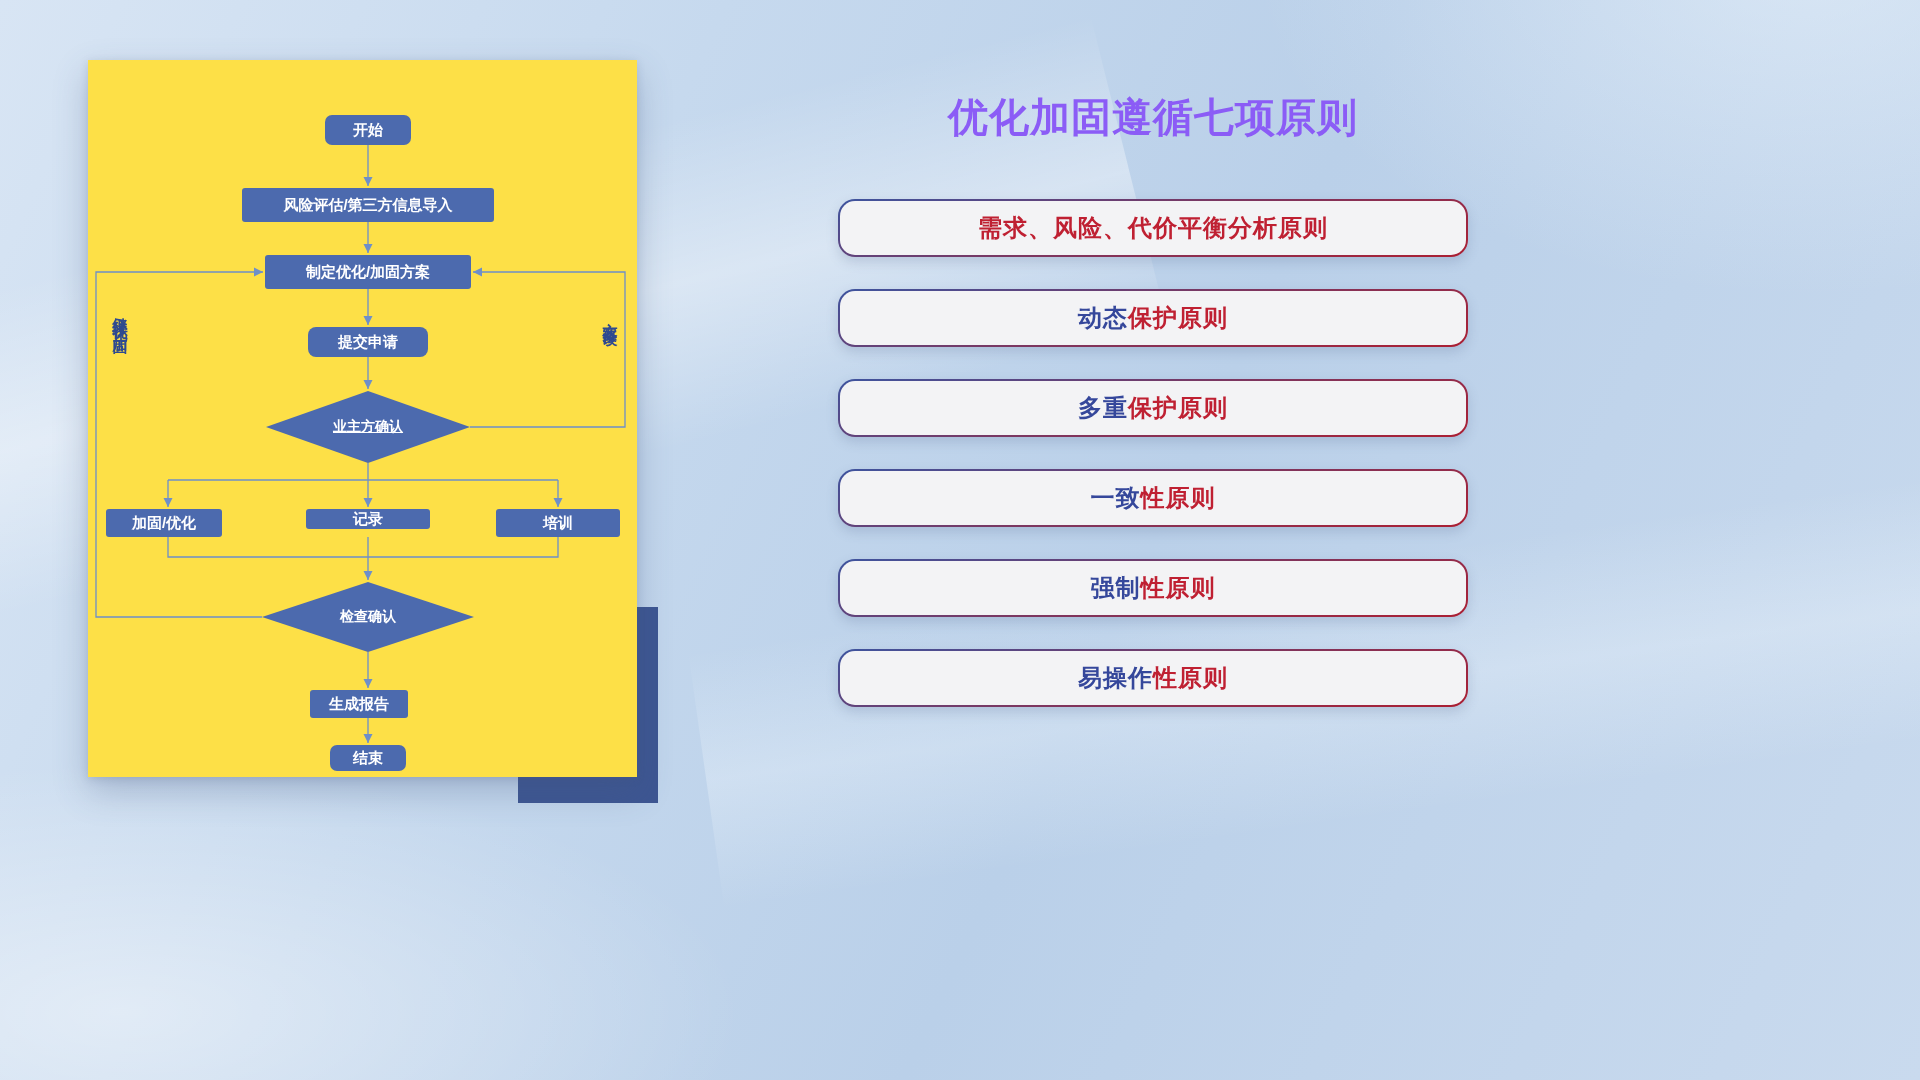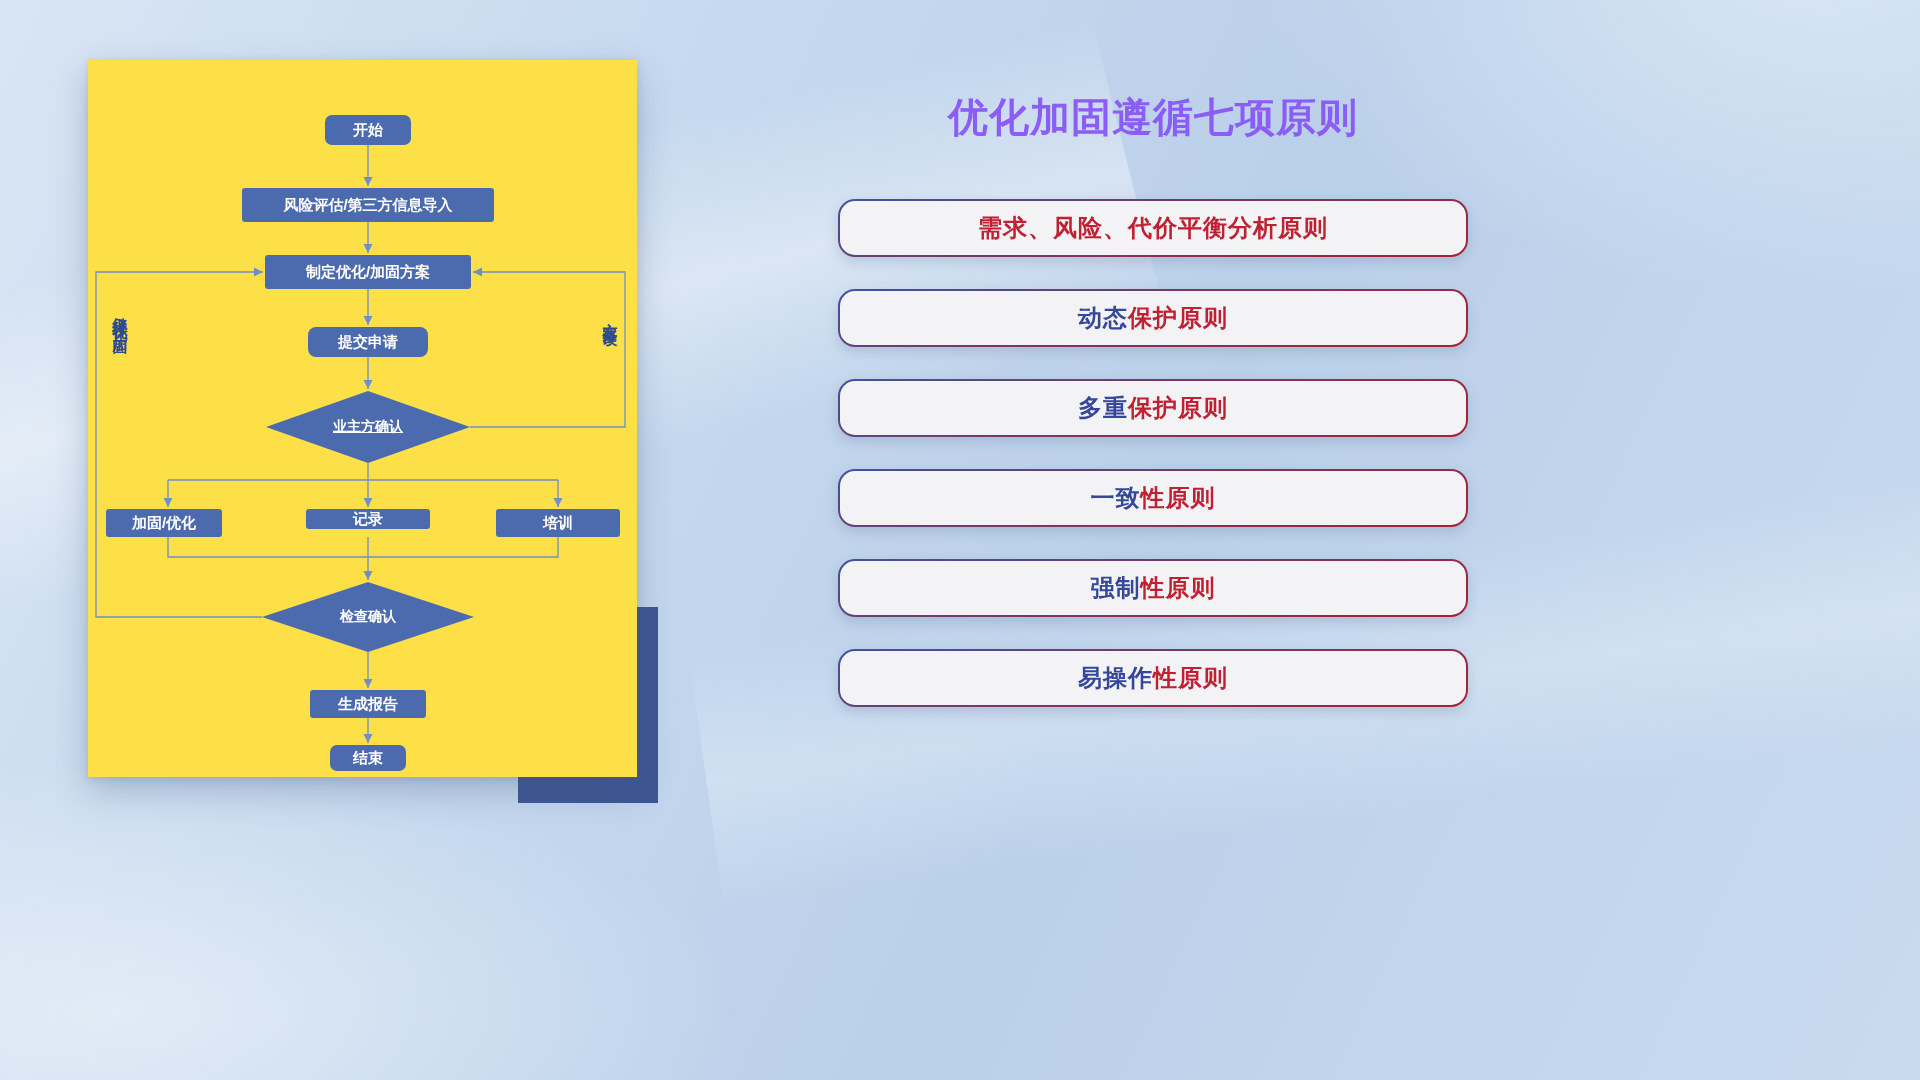--- a/index.html
+++ b/index.html
@@ -102,21 +102,21 @@
   <div class="diamond" style="left:178px;top:331px;width:204px;height:72px;text-decoration:underline;">业主方确认</div>
 
   <div class="fnode" style="left:18px;top:449px;width:116px;height:28px;">加固/优化</div>
 
   <div class="fnode" style="left:218px;top:449px;width:124px;height:20px;">记录</div>
 
   <div class="fnode" style="left:408px;top:449px;width:124px;height:28px;">培训</div>
 
   <div class="diamond" style="left:174px;top:522px;width:212px;height:70px;">检查确认</div>
 
-  <div class="fnode" style="left:222px;top:630px;width:116px;height:28px;">生成报告</div>
+  <div class="fnode" style="left:222px;top:630px;width:98px;height:28px;">生成报告</div>
 
   <div class="fnode rounded" style="left:242px;top:685px;width:76px;height:26px;">结束</div>
 
   <div class="vlabel" style="left:22px;top:246px;">继续优化/加固</div>
 
   <div class="vlabel" style="left:512px;top:250px;">方案修改</div>
 </div>
 
 <div class="slide-title">优化加固遵循七项原则</div>
 

